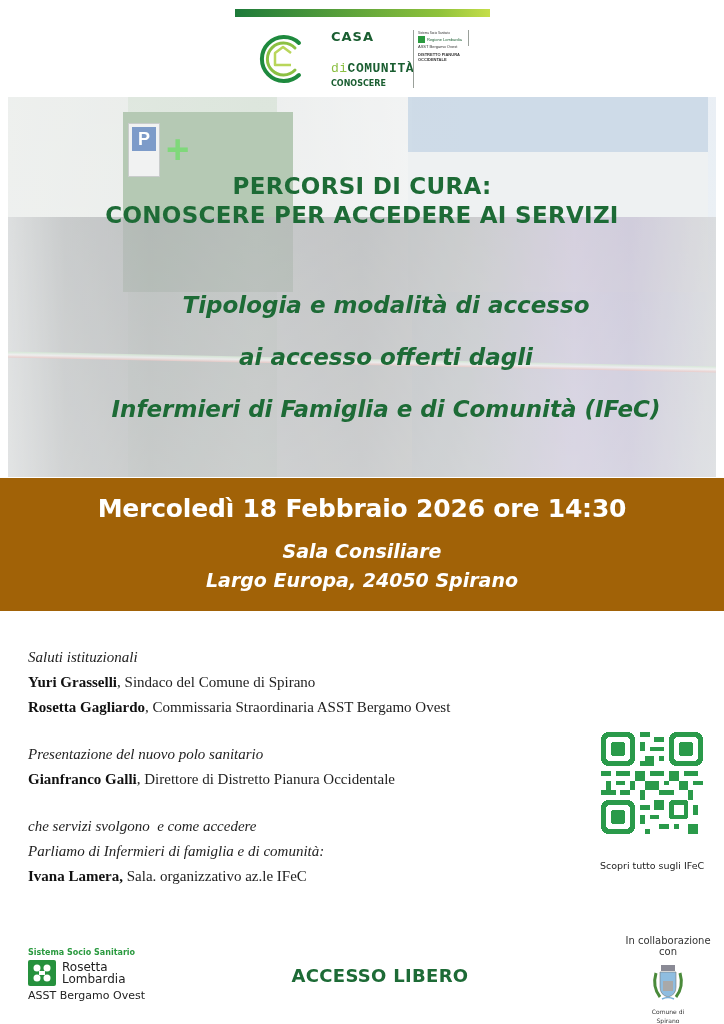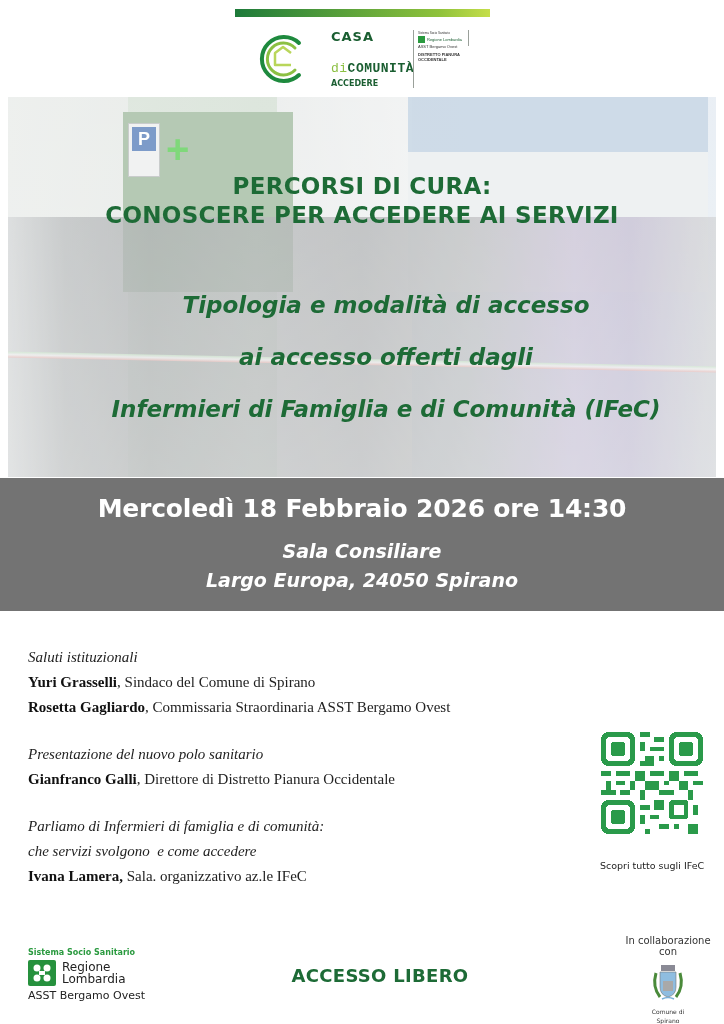--- a/index.html
+++ b/index.html
@@ -56,21 +56,21 @@
       font-size: 23px; line-height: 29px; letter-spacing: 0.3px;
     }
     .hero-sub {
       position: absolute; left: 0; top: 182px; width: 708px; text-align: center;
       font-family: "DejaVu Sans", sans-serif; font-style: italic; font-weight: bold; color: #1d6b36;
       font-size: 23px; line-height: 52px; padding-left: 48px;
     }
 
     
     .band {
-      position: absolute; left: 0; top: 478px; width: 724px; height: 133px; background: #737373; color: #fff; text-align: center;
+      position: absolute; left: 0; top: 478px; width: 724px; height: 133px; background: #a16207; color: #fff; text-align: center;
     }
     .band .date { font-family: "DejaVu Sans", sans-serif; font-weight: bold; font-size: 25px; margin-top: 16px; letter-spacing: -0.2px; }
     .band .venue { font-family: "DejaVu Sans", sans-serif; font-style: italic; font-weight: bold; font-size: 19px; margin-top: 14px; line-height: 29px; }
 
     
     .program { position: absolute; left: 28px; top: 645px; width: 560px; font-family: "DejaVu Sans", sans-serif; font-size: 15px; line-height: 25px; color: #222; }
     .program .grp { margin-bottom: 22px; font-family: Liberation Serif, serif; }
     .program .it { font-style: italic; }
     .program b { font-weight: bold; color: #111; }
 
@@ -103,21 +103,21 @@
   <div class="logo-mark">
     <svg width="56" height="56" viewBox="0 0 56 56">
       <path d="M44 12 A22 22 0 1 0 44 44" fill="none" stroke="#1e8a3e" stroke-width="4" stroke-linecap="round"></path>
       <path d="M40 17 A16 16 0 1 0 40 39" fill="none" stroke="#8cc043" stroke-width="3" stroke-linecap="round"></path>
       <path d="M36 22 L28 16 L20 22 L20 34 L36 34" fill="none" stroke="#b9d65a" stroke-width="2.5" stroke-linejoin="round"></path>
     </svg>
   </div>
   <div class="logo-text">
     <div class="l1">CASA</div>
     <div class="l2"><span class="di">di</span><span>COMUNITÀ</span></div>
-    <div class="l3">ACCEDERE</div>
+    <div class="l3">CONOSCERE</div>
   </div>
 </div>
 
 <div class="logo-divider"></div>
 <div class="logo-divider2"></div>
 <div class="partner-mini">
   <div class="tiny">Sistema Socio Sanitario</div>
   <div class="row">
     <div class="sq"></div>
     <div class="rl">Regione Lombardia</div>
@@ -163,22 +163,22 @@
   <div class="grp">
     <div class="it">Saluti istituzionali</div>
     <div><b>Yuri Grasselli</b><span>, Sindaco del Comune di Spirano</span></div>
     <div><b>Rosetta Gagliardo</b><span>, Commissaria Straordinaria ASST Bergamo Ovest</span></div>
   </div>
   <div class="grp">
     <div class="it">Presentazione del nuovo polo sanitario</div>
     <div><b>Gianfranco Galli</b><span>, Direttore di Distretto Pianura Occidentale</span></div>
   </div>
   <div class="grp">
+    <div class="it" style="white-space:pre;">che servizi svolgono  e come accedere</div>
     <div class="it">Parliamo di Infermieri di famiglia e di comunità:</div>
-    <div class="it" style="white-space:pre;">che servizi svolgono  e come accedere</div>
     <div><b>Ivana Lamera,</b><span> Sala. organizzativo az.le IFeC</span></div>
   </div>
 </div>
 
 <div class="qr-block">
   <div class="qr">
     <svg width="102" height="102" viewBox="0 0 21 21" shape-rendering="crispEdges">
       <g fill="#2a9a4a">
         <rect x="0" y="0" width="7" height="7" rx="1.5"></rect>
           <rect x="1" y="1" width="5" height="5" rx="1" fill="#fff"></rect>
@@ -239,21 +239,21 @@
         <g fill="#fff">
           <circle cx="9" cy="8" r="3.5"></circle>
             <circle cx="19" cy="8" r="3.5"></circle>
           <circle cx="9" cy="18" r="3.5"></circle>
             <circle cx="19" cy="18" r="3.5"></circle>
           <rect x="11" y="11" width="6" height="4"></rect>
         </g>
       </svg>
     </div>
     <div class="rl-txt">
-      <div>Regione</div>
+      <div>Rosetta</div>
       <div>Lombardia</div>
     </div>
   </div>
   <div class="asst">ASST Bergamo Ovest</div>
 </div>
 
 <div class="accesso">ACCESSO LIBERO</div>
 
 <div class="foot-right">
   <div class="collab">In collaborazione con</div>

